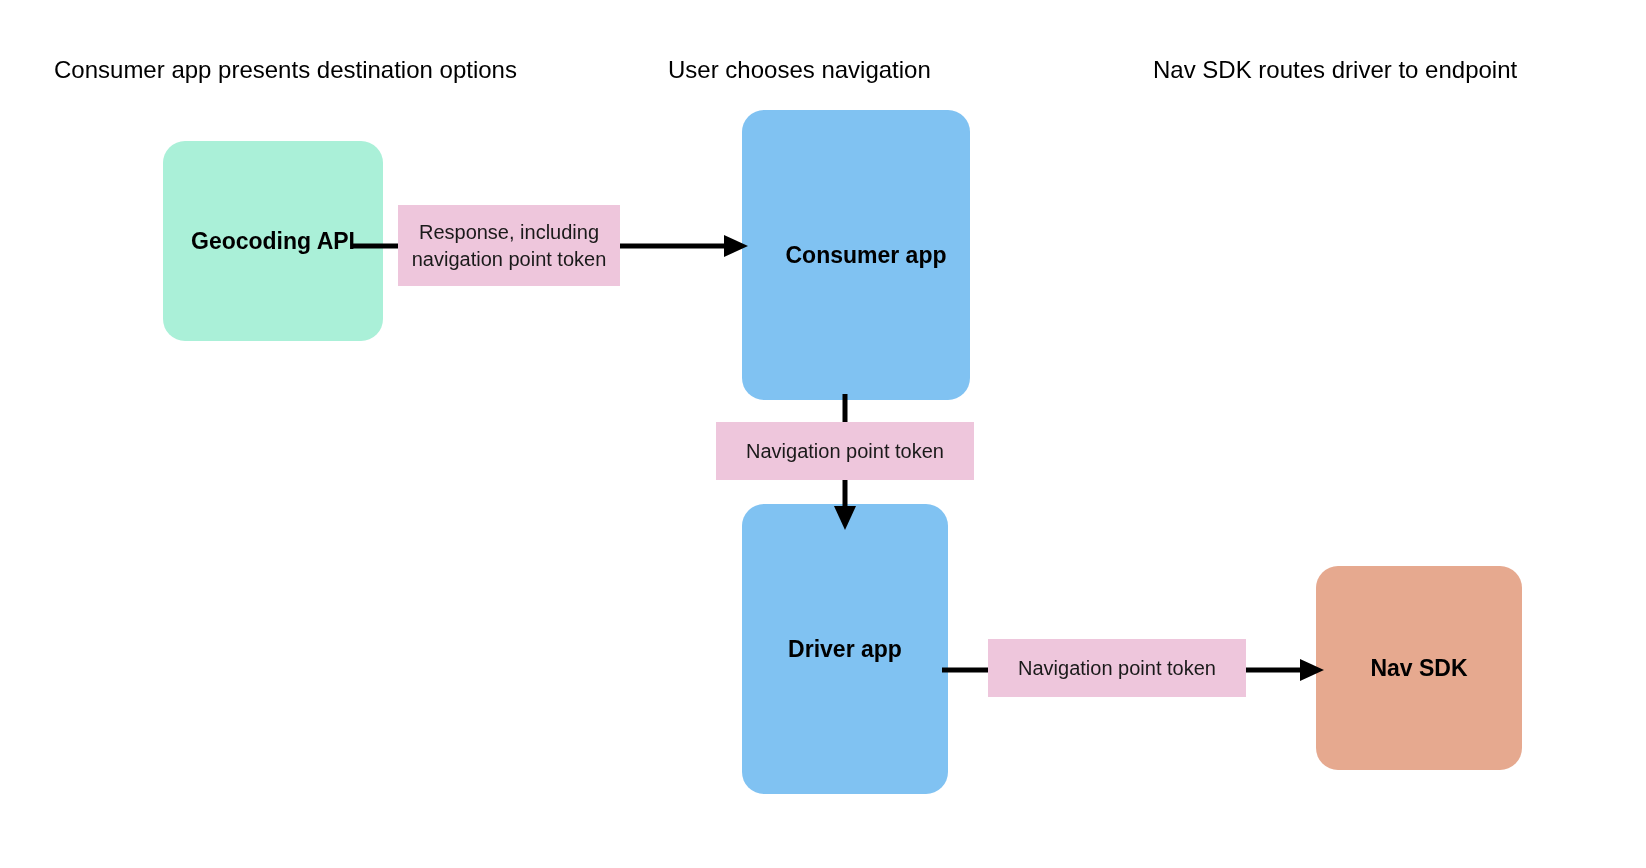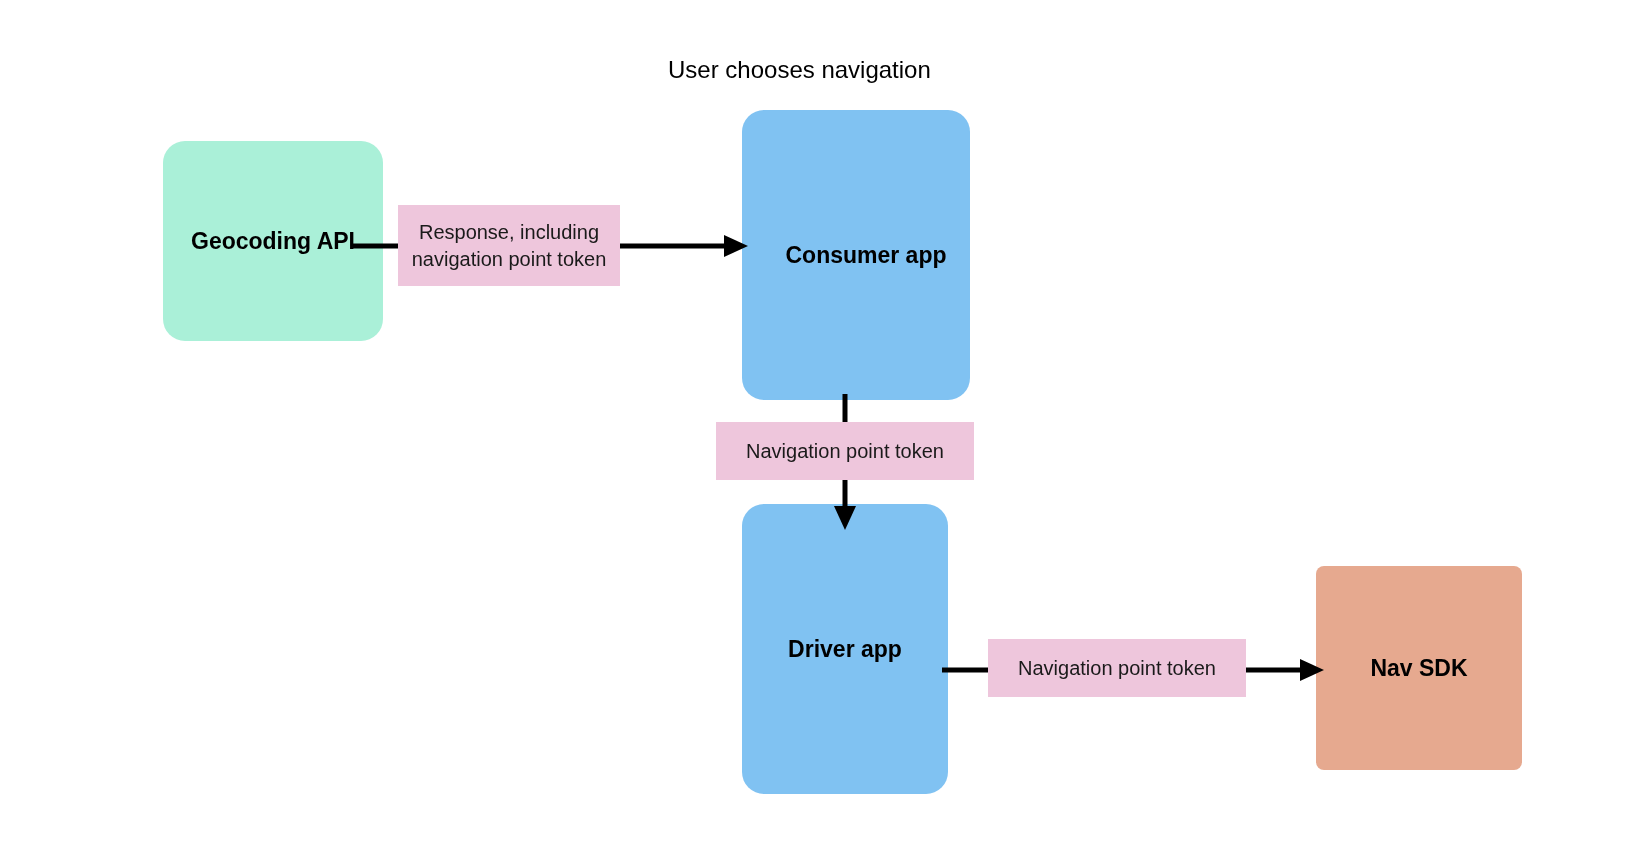--- a/index.html
+++ b/index.html
@@ -70,23 +70,25 @@
     position: absolute;
     z-index: 1;
   }
   .edge svg { display: block; overflow: visible; }
 </style>
 </head>
 <body>
 
 <div id="canvas">
 
+  <div class="col-heading" style="left:54px; top:56px;">Consumer app presents destination options</div>
 
   <div class="col-heading" style="left:668px; top:56px;">User chooses navigation</div>
 
+  <div class="col-heading" style="left:1153px; top:56px;">Nav SDK routes driver to endpoint</div>
 
   <div class="edge" style="left:352px; top:228px; width:400px; height:36px;">
     <svg width="400" height="36" viewBox="0 0 400 36">
       <line x1="0" y1="18" x2="378" y2="18" stroke="#000000" stroke-width="5"></line>
       <polygon points="396,18 372,7 372,29" fill="#000000"></polygon>
     </svg>
   </div>
 
   <div class="edge" style="left:827px; top:394px; width:36px; height:140px;">
     <svg width="36" height="140" viewBox="0 0 36 140">
@@ -107,21 +109,21 @@
   </div>
 
   <div class="node" style="left:742px; top:110px; width:228px; height:290px; background:#80c2f2;padding-left:20px;">
     <span class="node-label">Consumer app</span>
   </div>
 
   <div class="node" style="left:742px; top:504px; width:206px; height:290px; background:#80c2f2;">
     <span class="node-label">Driver app</span>
   </div>
 
-  <div class="node" style="left:1316px; top:566px; width:206px; height:204px; background:#e6a98f;border-radius:8px;">
+  <div class="node" style="left:1316px; top:566px; width:206px; height:204px; background:#e6a98f;">
     <span class="node-label">Nav SDK</span>
   </div>
 
   <div class="edge-label" style="left:398px; top:205px; width:222px; height:81px; background:#eec6dc;">
     <span class="edge-label-text">Response, including navigation point token</span>
   </div>
 
   <div class="edge-label" style="left:716px; top:422px; width:258px; height:58px; background:#eec6dc;">
     <span class="edge-label-text">Navigation point token</span>
   </div>

